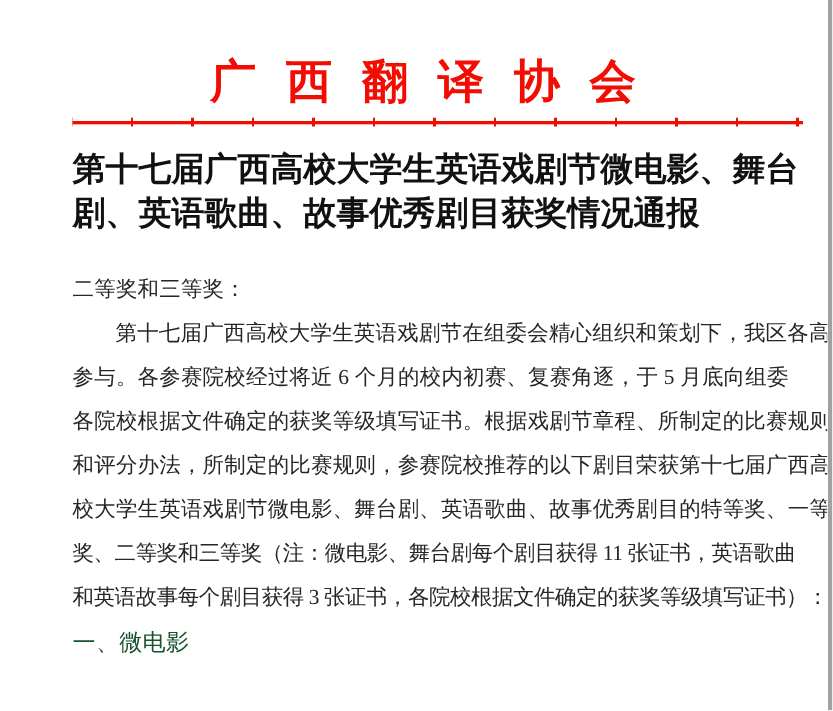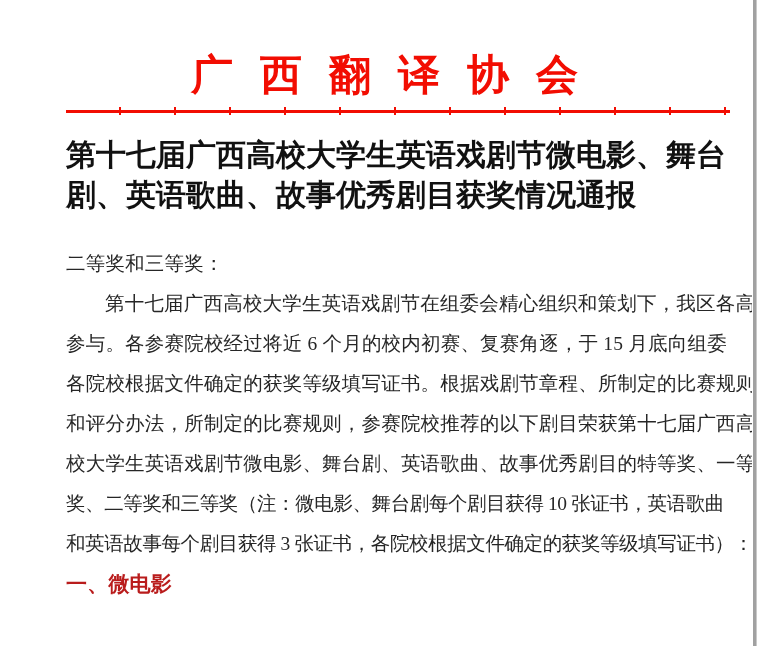--- a/index.html
+++ b/index.html
@@ -67,45 +67,45 @@
     letter-spacing: 0.2px;
   }
   .line.indent {
     padding-left: 2em;
   }
   .line.tight {
     letter-spacing: -0.4px;
   }
   .line.heading {
     font-size: 21px;
-    font-weight: bold;
-    color: #b91c1c;
+    font-weight: normal;
+    color: #14532d;
   }
 </style>
 </head>
 <body>
 
 <div class="page">
 
   <div class="content org-title">广西翻译协会</div>
 
   <div class="content letterhead-rule"></div>
 
   <div class="content doc-title">
     <div>第十七届广西高校大学生英语戏剧节微电影、舞台</div>
     <div>剧、英语歌曲、故事优秀剧目获奖情况通报</div>
   </div>
 
   <div class="content body-text">
     <div class="line">二等奖和三等奖：</div>
     <div class="line indent">第十七届广西高校大学生英语戏剧节在组委会精心组织和策划下，我区各高</div>
-    <div class="line">参与。各参赛院校经过将近 6 个月的校内初赛、复赛角逐，于 15 月底向组委</div>
+    <div class="line">参与。各参赛院校经过将近 6 个月的校内初赛、复赛角逐，于 5 月底向组委</div>
     <div class="line">各院校根据文件确定的获奖等级填写证书。根据戏剧节章程、所制定的比赛规则</div>
     <div class="line">和评分办法，所制定的比赛规则，参赛院校推荐的以下剧目荣获第十七届广西高</div>
     <div class="line">校大学生英语戏剧节微电影、舞台剧、英语歌曲、故事优秀剧目的特等奖、一等</div>
-    <div class="line tight">奖、二等奖和三等奖（注：微电影、舞台剧每个剧目获得 10 张证书，英语歌曲</div>
+    <div class="line tight">奖、二等奖和三等奖（注：微电影、舞台剧每个剧目获得 11 张证书，英语歌曲</div>
     <div class="line tight">和英语故事每个剧目获得 3 张证书，各院校根据文件确定的获奖等级填写证书）：</div>
     <div class="line heading">一、微电影</div>
   </div>
 
   <div class="window-edge"></div>
 
 </div>
 
 </body></html>

